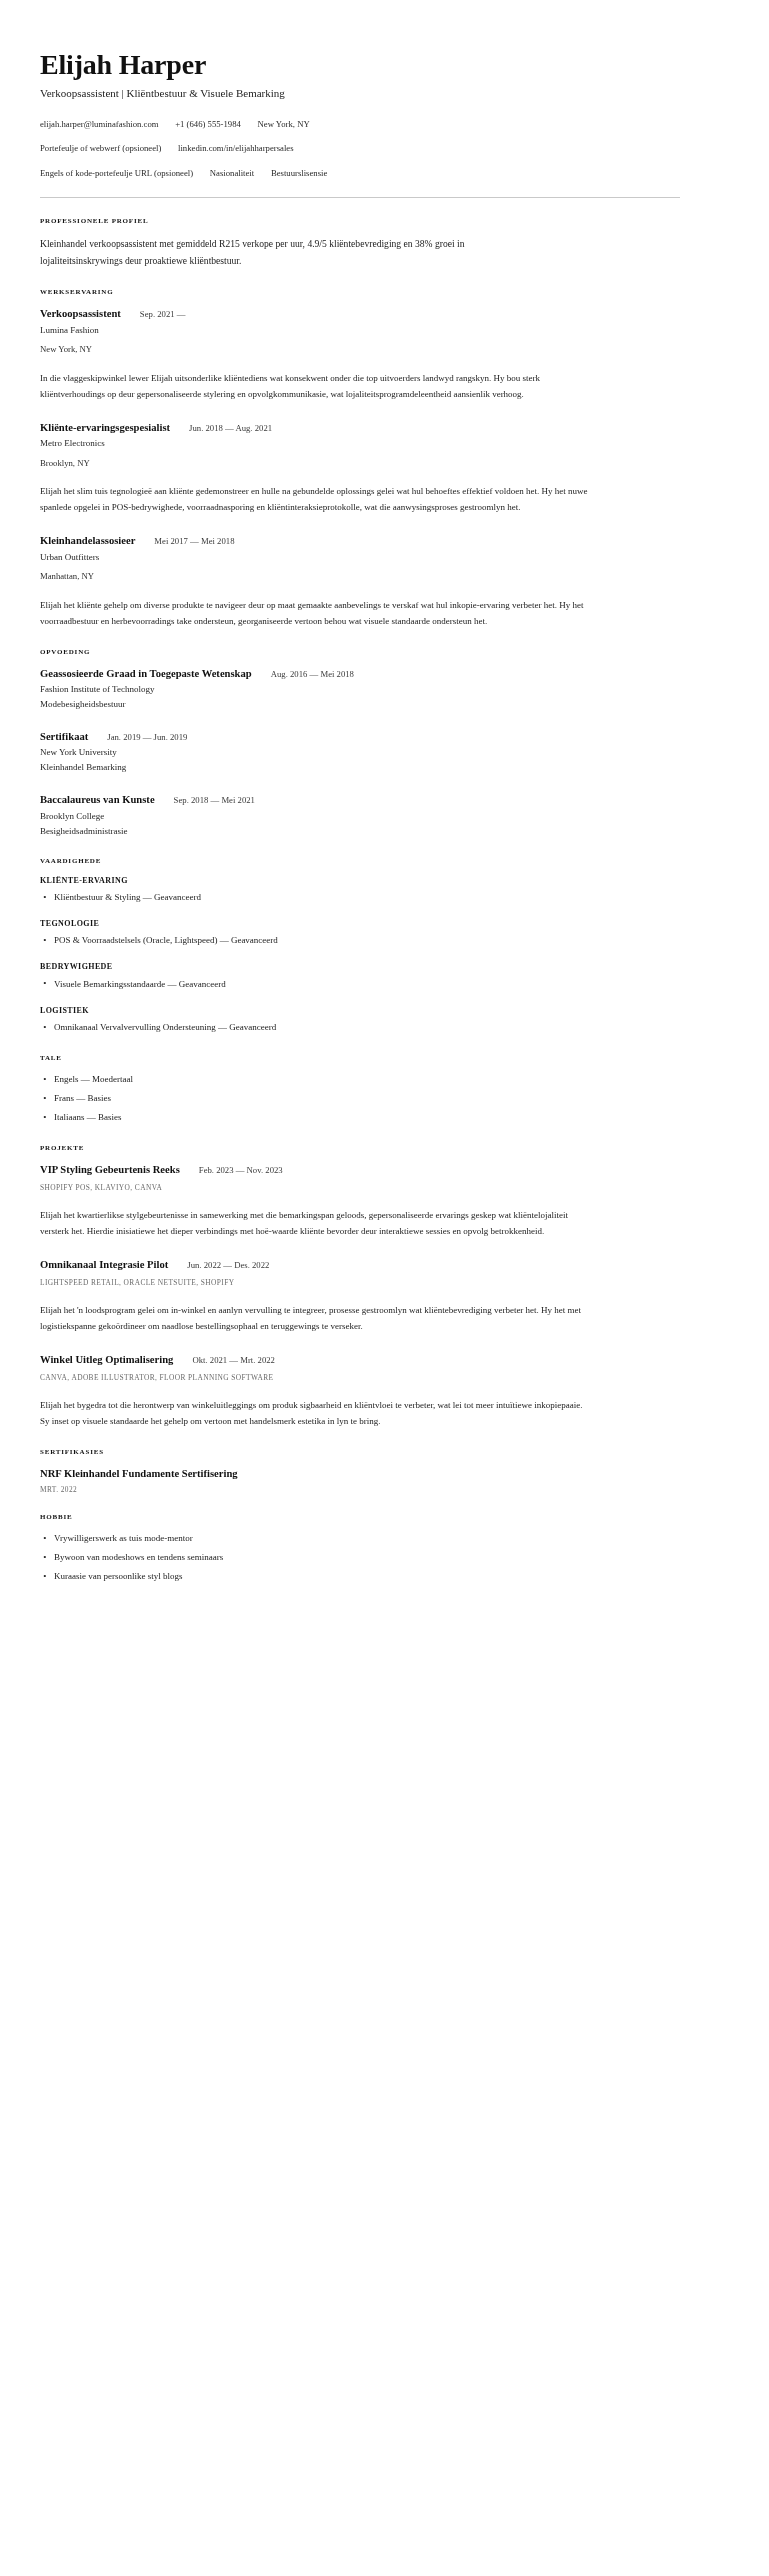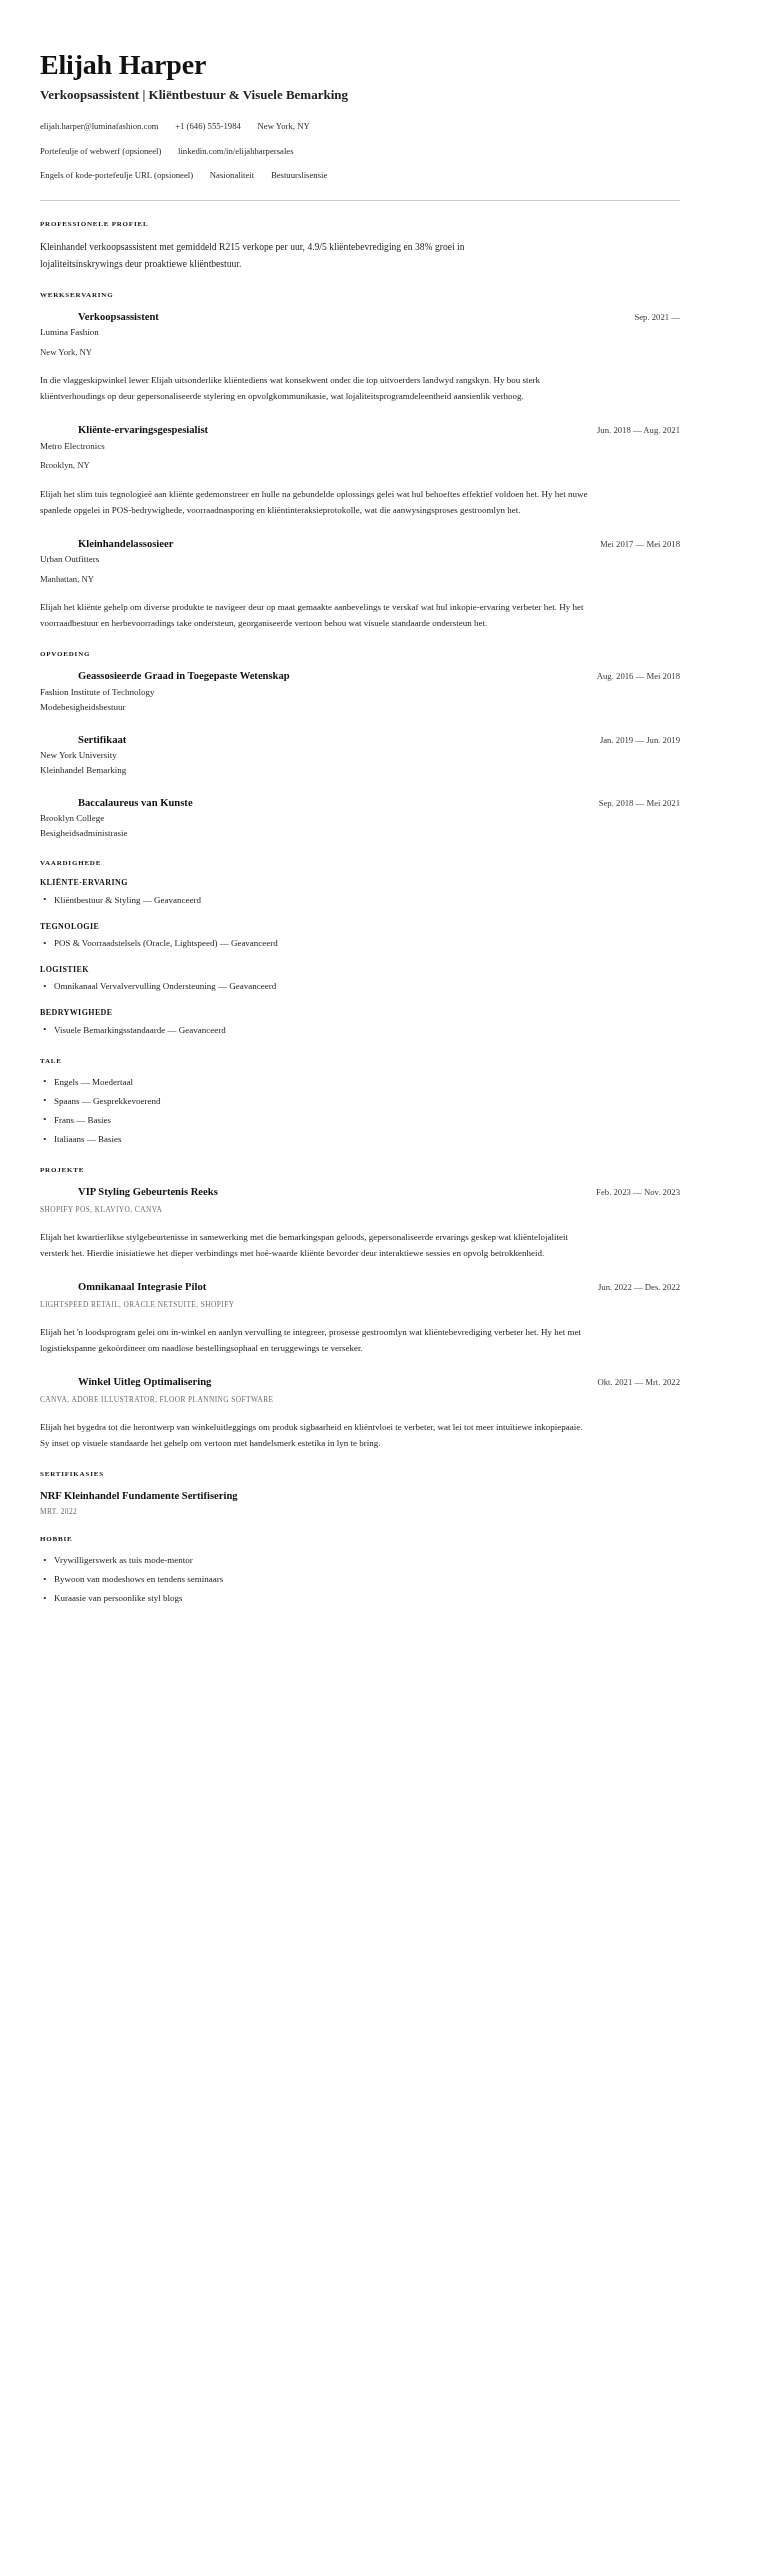--- a/index.html
+++ b/index.html
@@ -23,22 +23,22 @@
   
   .cv-name {
     font-size: 28px;
     font-weight: bold;
     letter-spacing: -0.2px;
     line-height: 1.06;
     margin: 0 0 6.4px 0;
     color: #111111;
   }
   .cv-headline {
-    font-size: 13px;
-    font-weight: bold;
+    font-size: 11px;
+    font-weight: normal;
     line-height: 1.35;
     margin: 0 0 16.7px 0;
     color: #242424;
   }
   .contact-row {
     font-size: 8.7px;
     line-height: 1.55;
     color: #2a2a2a;
     margin-bottom: 11px;
     display: flex;
@@ -72,24 +72,22 @@
     margin: 0;
     color: #1c1c1c;
     max-width: 462px;
   }
 
   
   .entry { margin-bottom: 19px; }
   .entry:last-child { margin-bottom: 0; font-family: Liberation Serif, serif; }
   .entry-head {
     display: flex;
-    justify-content: space-between;
     align-items: baseline;
-    gap: 2px;
-    margin-left: 38px;
+    gap: 19px;
   }
   .entry-title {
     font-size: 10.6px;
     font-weight: bold;
     margin: 0;
     color: #111111;
     line-height: 1.3;
   }
   .entry-date {
     font-size: 8.7px;
@@ -282,39 +280,38 @@
     </div>
 
     <div class="skill-group">
       <h3 class="skill-group-title">TEGNOLOGIE</h3>
       <ul class="bullets">
         <li>POS &amp; Voorraadstelsels (Oracle, Lightspeed) — Geavanceerd</li>
       </ul>
     </div>
 
     <div class="skill-group">
+      <h3 class="skill-group-title">BEDRYWIGHEDE</h3>
+      <ul class="bullets">
+        <li>Visuele Bemarkingsstandaarde — Geavanceerd</li>
+      </ul>
+    </div>
+
+    <div class="skill-group">
       <h3 class="skill-group-title">LOGISTIEK</h3>
       <ul class="bullets">
         <li>Omnikanaal Vervalvervulling Ondersteuning — Geavanceerd</li>
       </ul>
     </div>
-
-    <div class="skill-group">
-      <h3 class="skill-group-title">BEDRYWIGHEDE</h3>
-      <ul class="bullets">
-        <li>Visuele Bemarkingsstandaarde — Geavanceerd</li>
-      </ul>
-    </div>
   </section>
 
   <section class="section">
     <h2 class="section-title">TALE</h2>
     <ul class="bullets lang-list">
       <li>Engels — Moedertaal</li>
-      <li>Spaans — Gesprekkevoerend</li>
       <li>Frans — Basies</li>
       <li>Italiaans — Basies</li>
     </ul>
   </section>
 
   <section class="section">
     <h2 class="section-title">PROJEKTE</h2>
 
     <div class="entry">
       <div class="entry-head">

